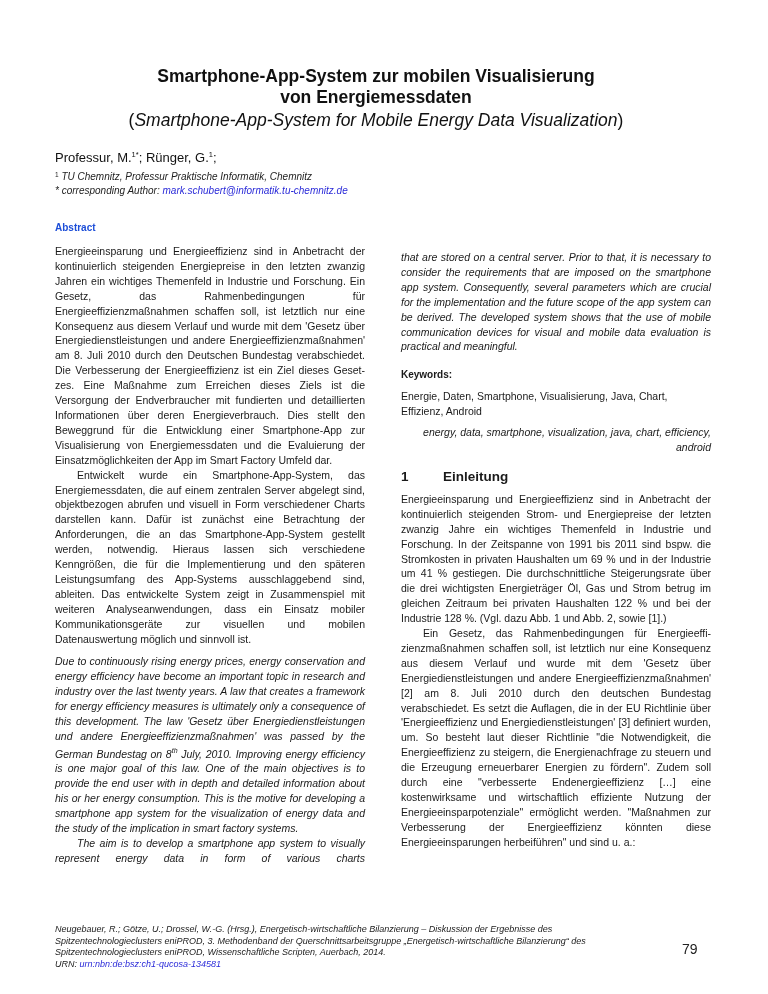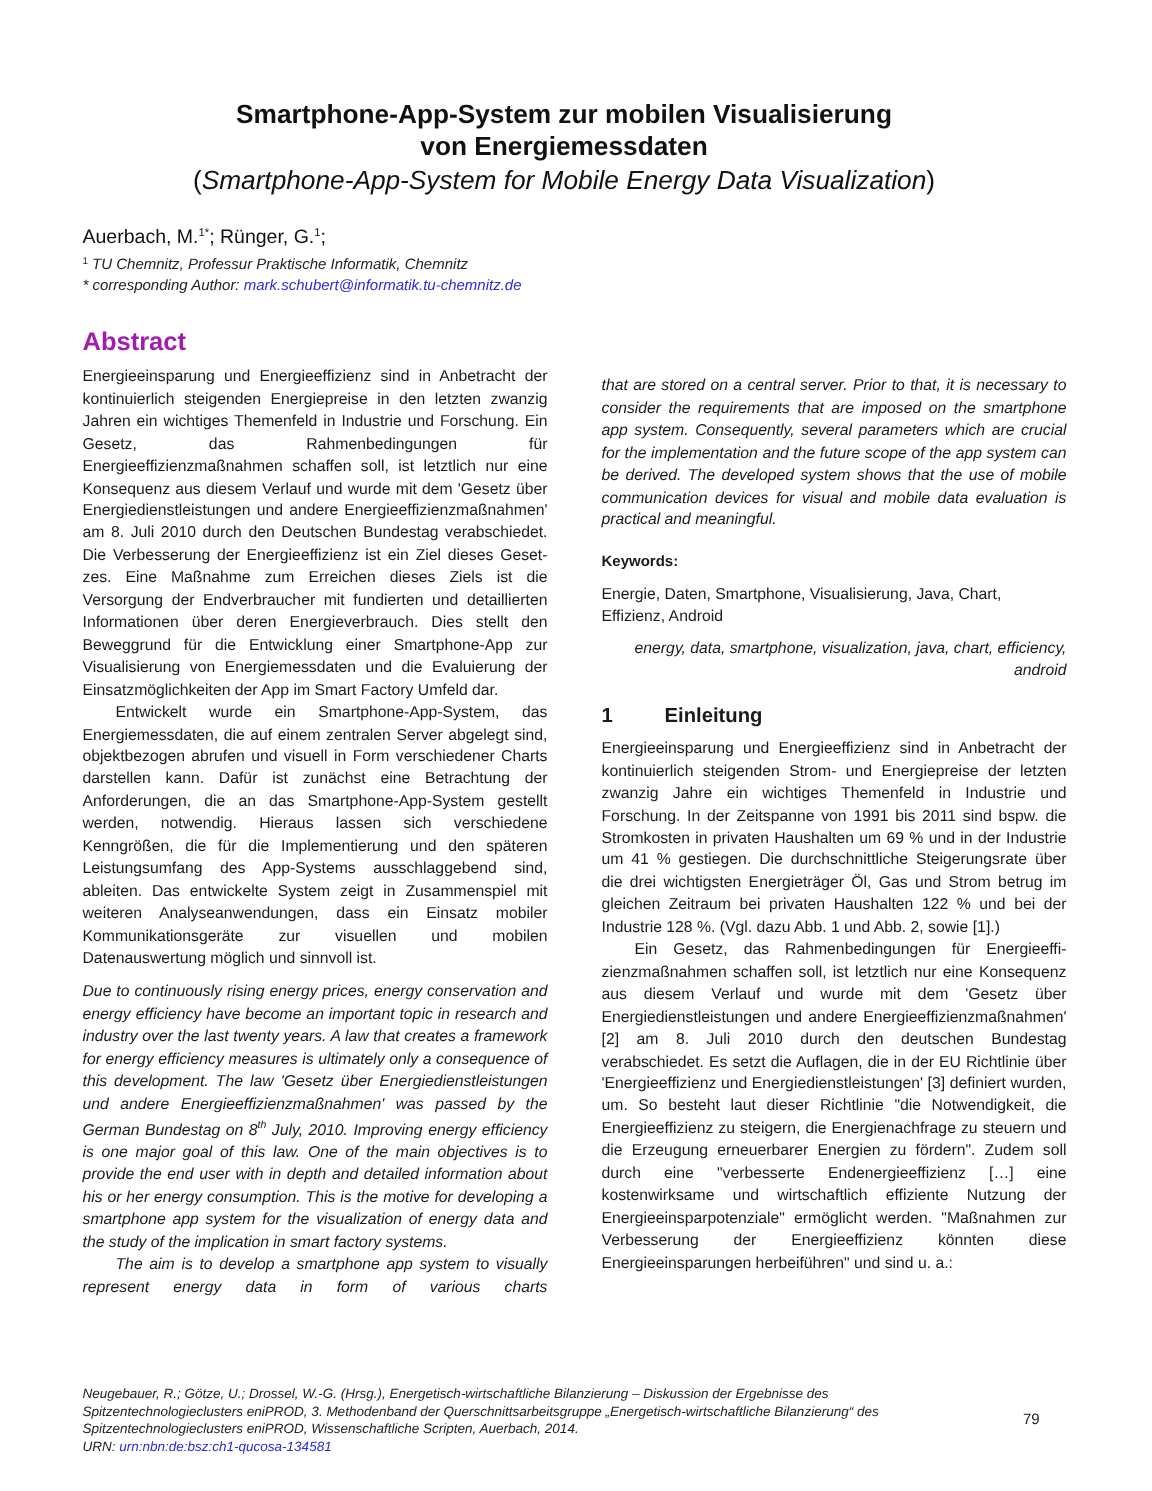--- a/index.html
+++ b/index.html
@@ -14,46 +14,46 @@
   .authors { position: absolute; top: 150px; left: 55px; font-size: 13px; color: #111; }
   .authors sup { font-size: 7.5px; vertical-align: 5px; }
   .affil { position: absolute; top: 168px; left: 55px; font-size: 10px; line-height: 14px; font-style: italic; color: #222; }
   .affil sup { font-size: 6.5px; vertical-align: 3px; font-style: normal; }
   .affil a { color: #2a2ad8; text-decoration: none; }
 
   .col { position: absolute; width: 310px; font-size: 10.5px; line-height: 14.9px; text-align: justify; hyphens: manual; }
   .col-left { left: 55px; top: 220px; }
   .col-right { left: 401px; top: 218px; margin-top: 32px; }
 
-  .h-abstract { font-weight: bold; font-size: 17px; line-height: 16px; margin: 0 0 8px 0; color: #a21caf; }
+  .h-abstract { font-weight: bold; font-size: 10px; line-height: 16px; margin: 0 0 8px 0; color: #1d4ed8; }
   p { margin: 0; }
   .indent { text-indent: 22px; }
   .en { font-style: italic; }
   .gap { margin-top: 8px; }
   .kw-head { font-weight: bold; font-size: 10px; margin-top: 14px; margin-bottom: 6px; }
   .kw { margin-bottom: 6px; text-align: left; }
   .kw-en { font-style: italic; text-align: right; }
   .section { font-weight: bold; font-size: 13.5px; line-height: 16px; margin-top: 14px; margin-bottom: 7px; display: flex; }
   .section .num { width: 42px; }
 
   .footer { position: absolute; left: 55px; top: 924px; width: 590px; font-size: 9px; line-height: 11.5px; font-style: italic; color: #222; }
   .footer a { color: #2a2ad8; text-decoration: none; }
-  .page-num { position: absolute; left: 682px; top: 941px; font-size: 10px; color: #222; }
+  .page-num { position: absolute; left: 682px; top: 941px; font-size: 14px; color: #222; }
 </style>
 </head>
 <body>
 
 <div class="title-block">
   <div class="title-main">Smartphone-App-System zur mobilen Visualisierung</div>
   <div class="title-main">von Energiemessdaten</div>
   <div class="title-en"><span>(</span><i>Smartphone-App-System for Mobile Energy Data Visualization</i><span>)</span></div>
 </div>
 
 <div class="authors">
-  <span>Auerbach, M.</span><sup>1*</sup><span>; </span><span>Rünger, G.</span><sup>1</sup><span>;</span>
+  <span>Professur, M.</span><sup>1*</sup><span>; </span><span>Rünger, G.</span><sup>1</sup><span>;</span>
 </div>
 
 <div class="affil">
   <div><sup>1</sup><span> TU Chemnitz, Professur Praktische Informatik, Chemnitz</span></div>
   <div><span>* corresponding Author: </span><a>mark.schubert@informatik.tu-chemnitz.de</a></div>
 </div>
 
 <div class="col col-left">
   <div class="h-abstract">Abstract</div>
   <p>Energieeinsparung und Energieeffizienz sind in Anbe­tracht der kontinuierlich steigenden Energiepreise in den letzten zwanzig Jahren ein wichtiges Themenfeld in In­dustrie und Forschung. Ein Gesetz, das Rahmenbedin­gungen für Energieeffizienzmaßnahmen schaffen soll, ist letztlich nur eine Konsequenz aus diesem Verlauf und wurde mit dem 'Gesetz über Energiedienstleistungen und andere Energieeffizienzmaßnahmen' am 8. Juli 2010 durch den Deutschen Bundestag verabschiedet. Die Ver­besserung der Energieeffizienz ist ein Ziel dieses Geset­zes. Eine Maßnahme zum Erreichen dieses Ziels ist die Versorgung der Endverbraucher mit fundierten und detail­lierten Informationen über deren Energieverbrauch. Dies stellt den Beweggrund für die Entwicklung einer Smart­phone-App zur Visualisierung von Energiemessdaten und die Evaluierung der Einsatzmöglichkeiten der App im Smart Factory Umfeld dar.</p>

